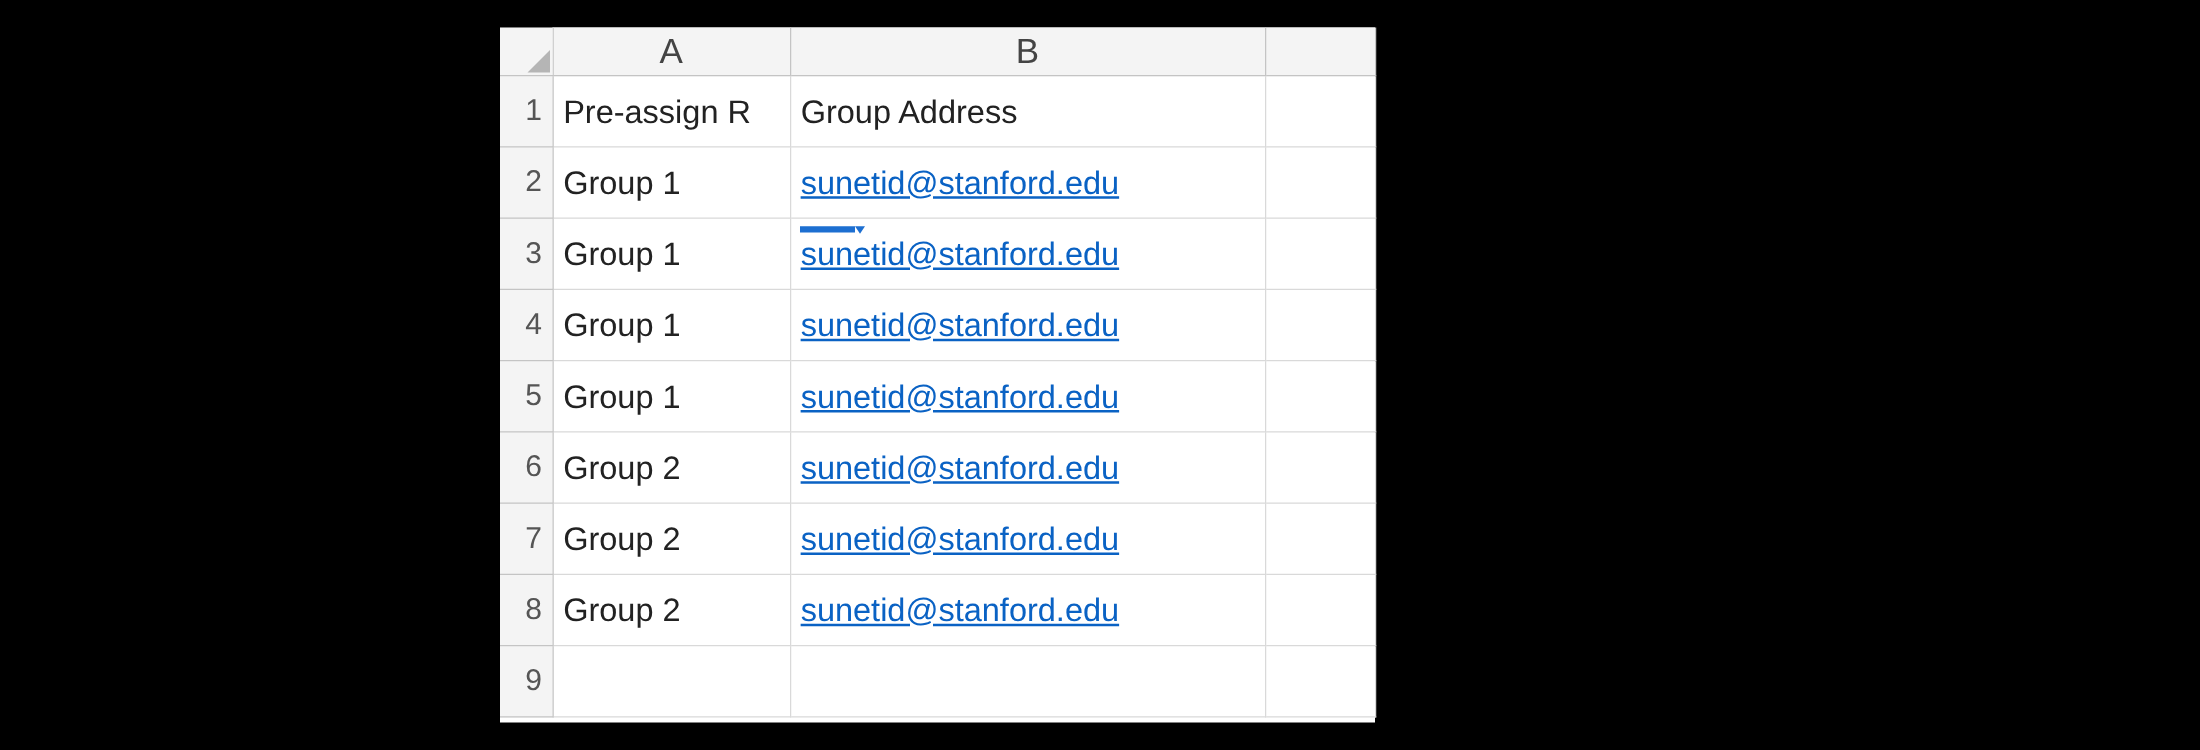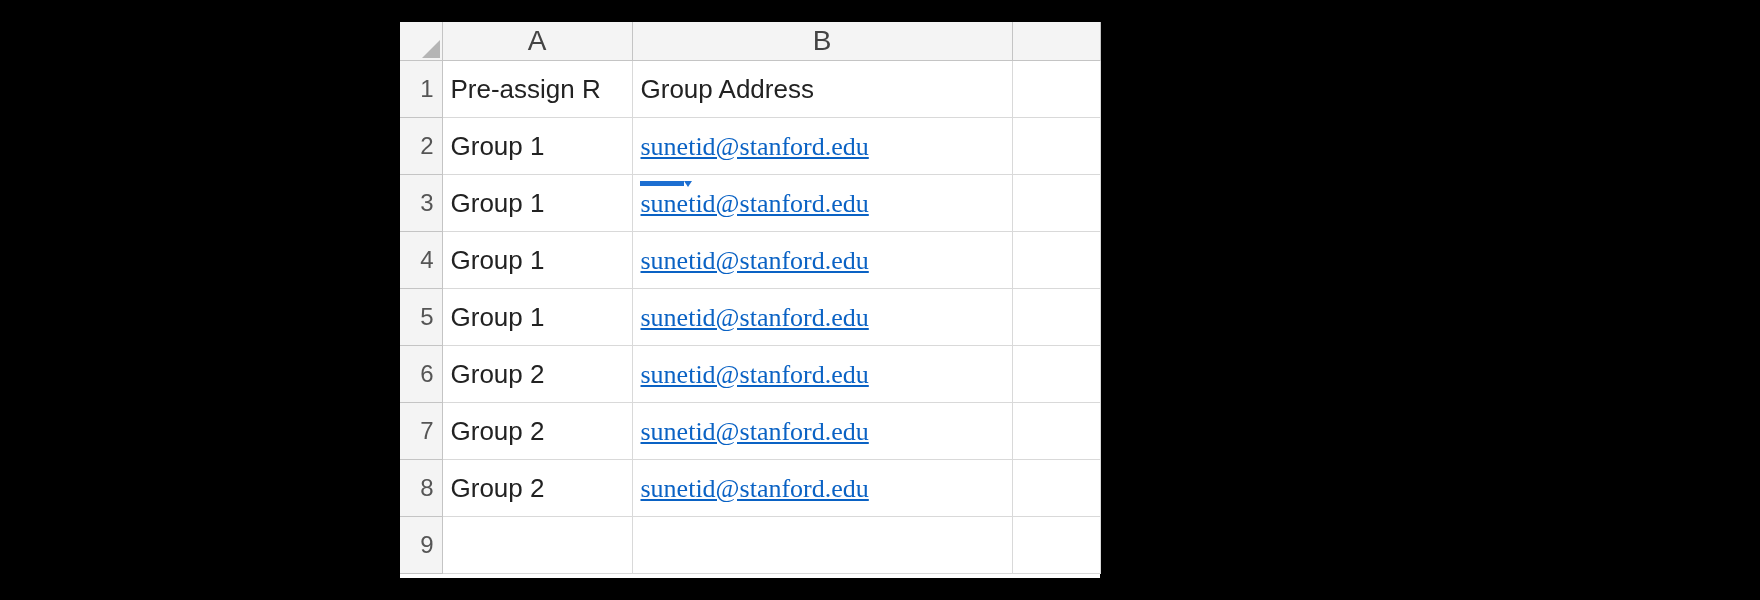--- a/index.html
+++ b/index.html
@@ -80,21 +80,20 @@
     height: 56px;
     vertical-align: middle;
     white-space: nowrap;
     overflow: hidden;
   }
   td.cell.link a,
   td.cell.link span.linkspan {
     color: #0a62c4;
     text-decoration: underline;
     cursor: pointer;
-    font-family: Liberation Serif, serif;
   }
   td.cell .overflow {
     display: block;
     white-space: nowrap;
     overflow: hidden;
   }
   td.cell.b3 { position: relative; }
   td.cell.b3 .paste-marker {
     position: absolute;
     left: 7px;

